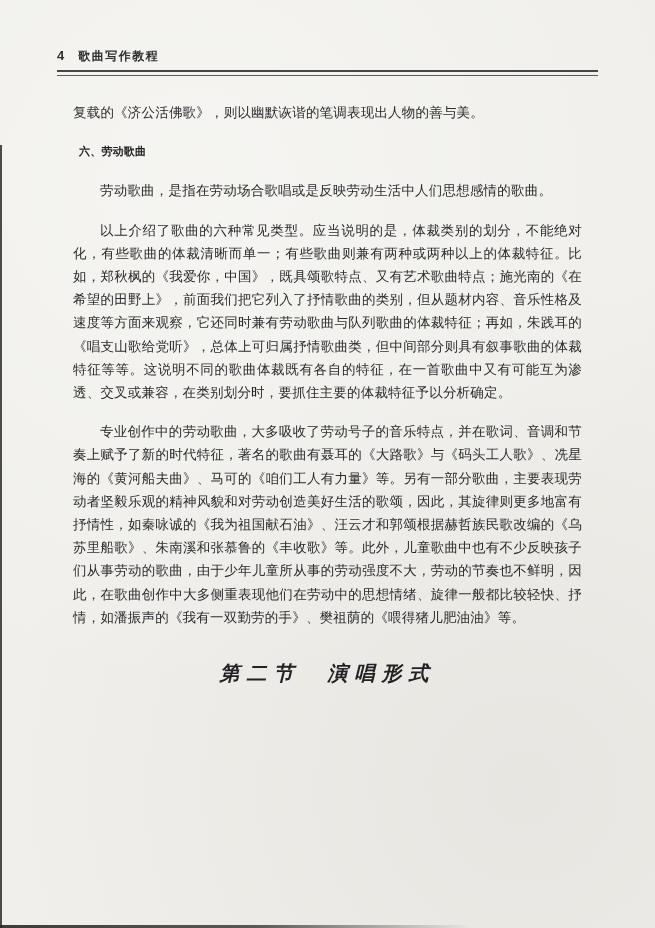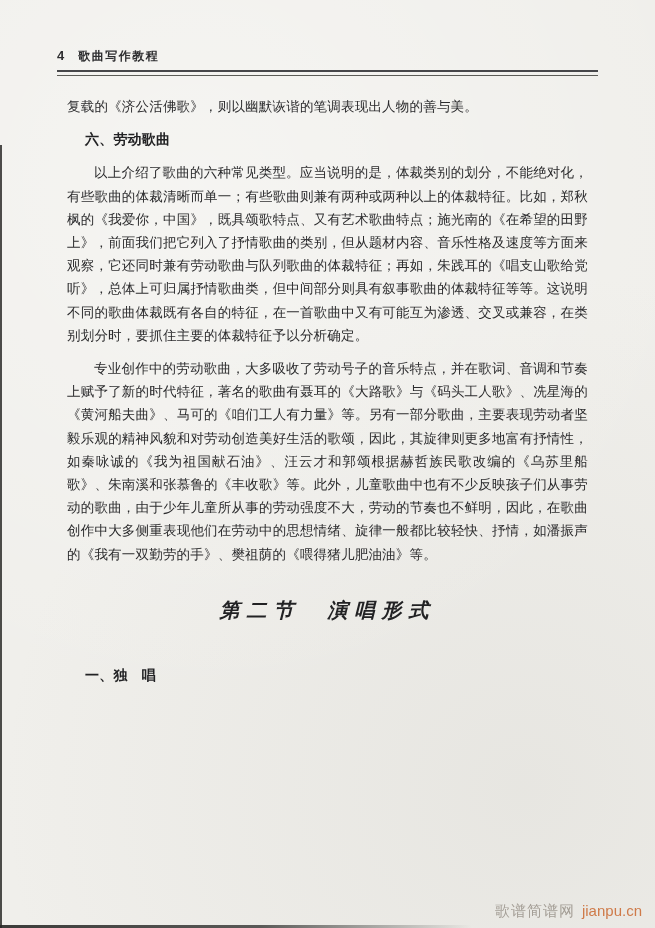--- a/index.html
+++ b/index.html
@@ -59,36 +59,36 @@
   
   .text-column {
     position: absolute;
     left: 57px; top: 85px;
     width: 541px;
     font-size: 13.5px;
     line-height: 23.2px;
     text-align: justify;
     letter-spacing: 0.2px;
   }
-  .text-column p { margin: 10px; }
+  .text-column p { margin: 16px; }
   .para-indent { text-indent: 2em; }
 
   .sub-heading {
     margin: 0;
     text-indent: 2em;
     font-family: "Liberation Sans", sans-serif;
     font-weight: 700;
-    font-size: 14px;
+    font-size: 11px;
     line-height: 23.2px;
     color: #222224;
     text-align: left;
   }
 
   .section-title {
-    margin: 26px 0 36px 0;
+    margin: 26px 0 24px 0;
     text-align: center;
     text-indent: 0;
     font-family: "Liberation Serif", serif;
     font-style: italic;
     font-weight: 700;
     font-size: 20px;
     line-height: 36px;
     letter-spacing: 7px;
     color: #222224;
   }
@@ -119,26 +119,23 @@
   <div class="running-header">
     <span>4</span>
     <span class="book-title">歌曲写作教程</span>
   </div>
 
   <div class="header-rule"></div>
 
   <div class="text-column">
     <p class="body-para">复载的《济公活佛歌》，则以幽默诙谐的笔调表现出人物的善与美。</p>
     <h3 class="sub-heading">六、劳动歌曲</h3>
+    <p class="para-indent">劳动歌曲，是指在劳动场合歌唱或是反映劳动生活中人们思想感情的歌曲。</p>
     <p class="para-indent">以上介绍了歌曲的六种常见类型。应当说明的是，体裁类别的划分，不能绝对化，有些歌曲的体裁清晰而单一；有些歌曲则兼有两种或两种以上的体裁特征。比如，郑秋枫的《我爱你，中国》，既具颂歌特点、又有艺术歌曲特点；施光南的《在希望的田野上》，前面我们把它列入了抒情歌曲的类别，但从题材内容、音乐性格及速度等方面来观察，它还同时兼有劳动歌曲与队列歌曲的体裁特征；再如，朱践耳的《唱支山歌给党听》，总体上可归属抒情歌曲类，但中间部分则具有叙事歌曲的体裁特征等等。这说明不同的歌曲体裁既有各自的特征，在一首歌曲中又有可能互为渗透、交叉或兼容，在类别划分时，要抓住主要的体裁特征予以分析确定。</p>
     <p class="para-indent">专业创作中的劳动歌曲，大多吸收了劳动号子的音乐特点，并在歌词、音调和节奏上赋予了新的时代特征，著名的歌曲有聂耳的《大路歌》与《码头工人歌》、冼星海的《黄河船夫曲》、马可的《咱们工人有力量》等。另有一部分歌曲，主要表现劳动者坚毅乐观的精神风貌和对劳动创造美好生活的歌颂，因此，其旋律则更多地富有抒情性，如秦咏诚的《我为祖国献石油》、汪云才和郭颂根据赫哲族民歌改编的《乌苏里船歌》、朱南溪和张慕鲁的《丰收歌》等。此外，儿童歌曲中也有不少反映孩子们从事劳动的歌曲，由于少年儿童所从事的劳动强度不大，劳动的节奏也不鲜明，因此，在歌曲创作中大多侧重表现他们在劳动中的思想情绪、旋律一般都比较轻快、抒情，如潘振声的《我有一双勤劳的手》、樊祖荫的《喂得猪儿肥油油》等。</p>
     <div class="section-title">第二节　演唱形式</div>
-    <h3 class="sub-heading">一、独　唱</h3>
   </div>
 
-  <div class="watermark">
-    <span class="wm-name">歌谱简谱网</span><span class="wm-url">jianpu.cn</span>
-  </div>
 
   <div class="scan-edge-left"></div>
   <div class="scan-edge-bottom"></div>
 
 </div>
 
 </body></html>

